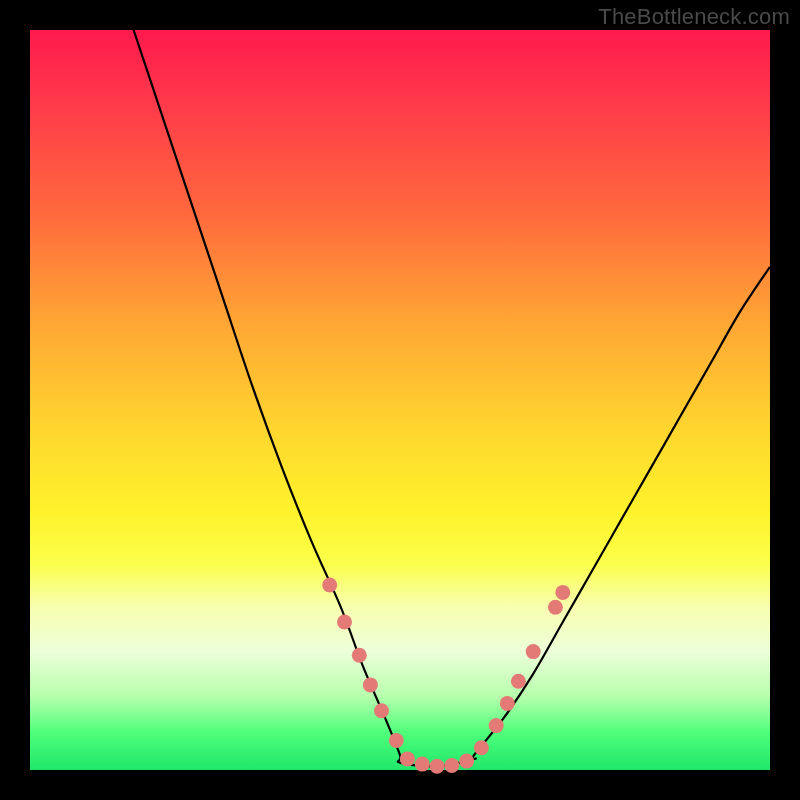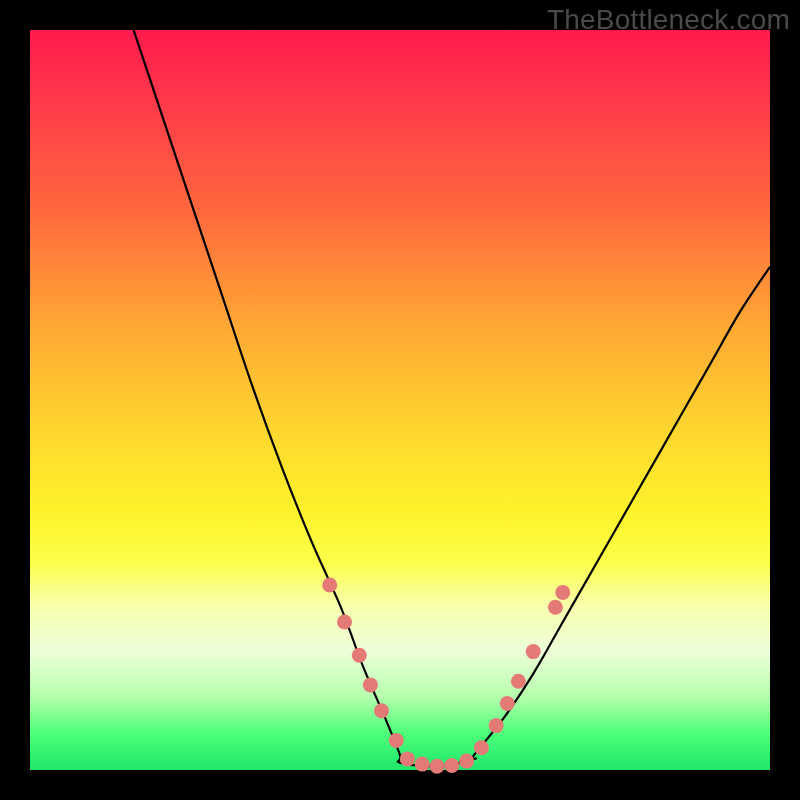--- a/index.html
+++ b/index.html
@@ -47,21 +47,21 @@
     top: 30px;
     width: 740px;
     height: 740px;
     overflow: visible;
   }
   .watermark {
     position: absolute;
     top: 4px;
     right: 10px;
     color: #4a4a4a;
-    font-size: 28px;
+    font-size: 22px;
     font-weight: 500;
     letter-spacing: 0.2px;
   }
 </style>
 </head>
 <body>
 
 <div class="frame">
   <div class="plot-bg"></div>
 

